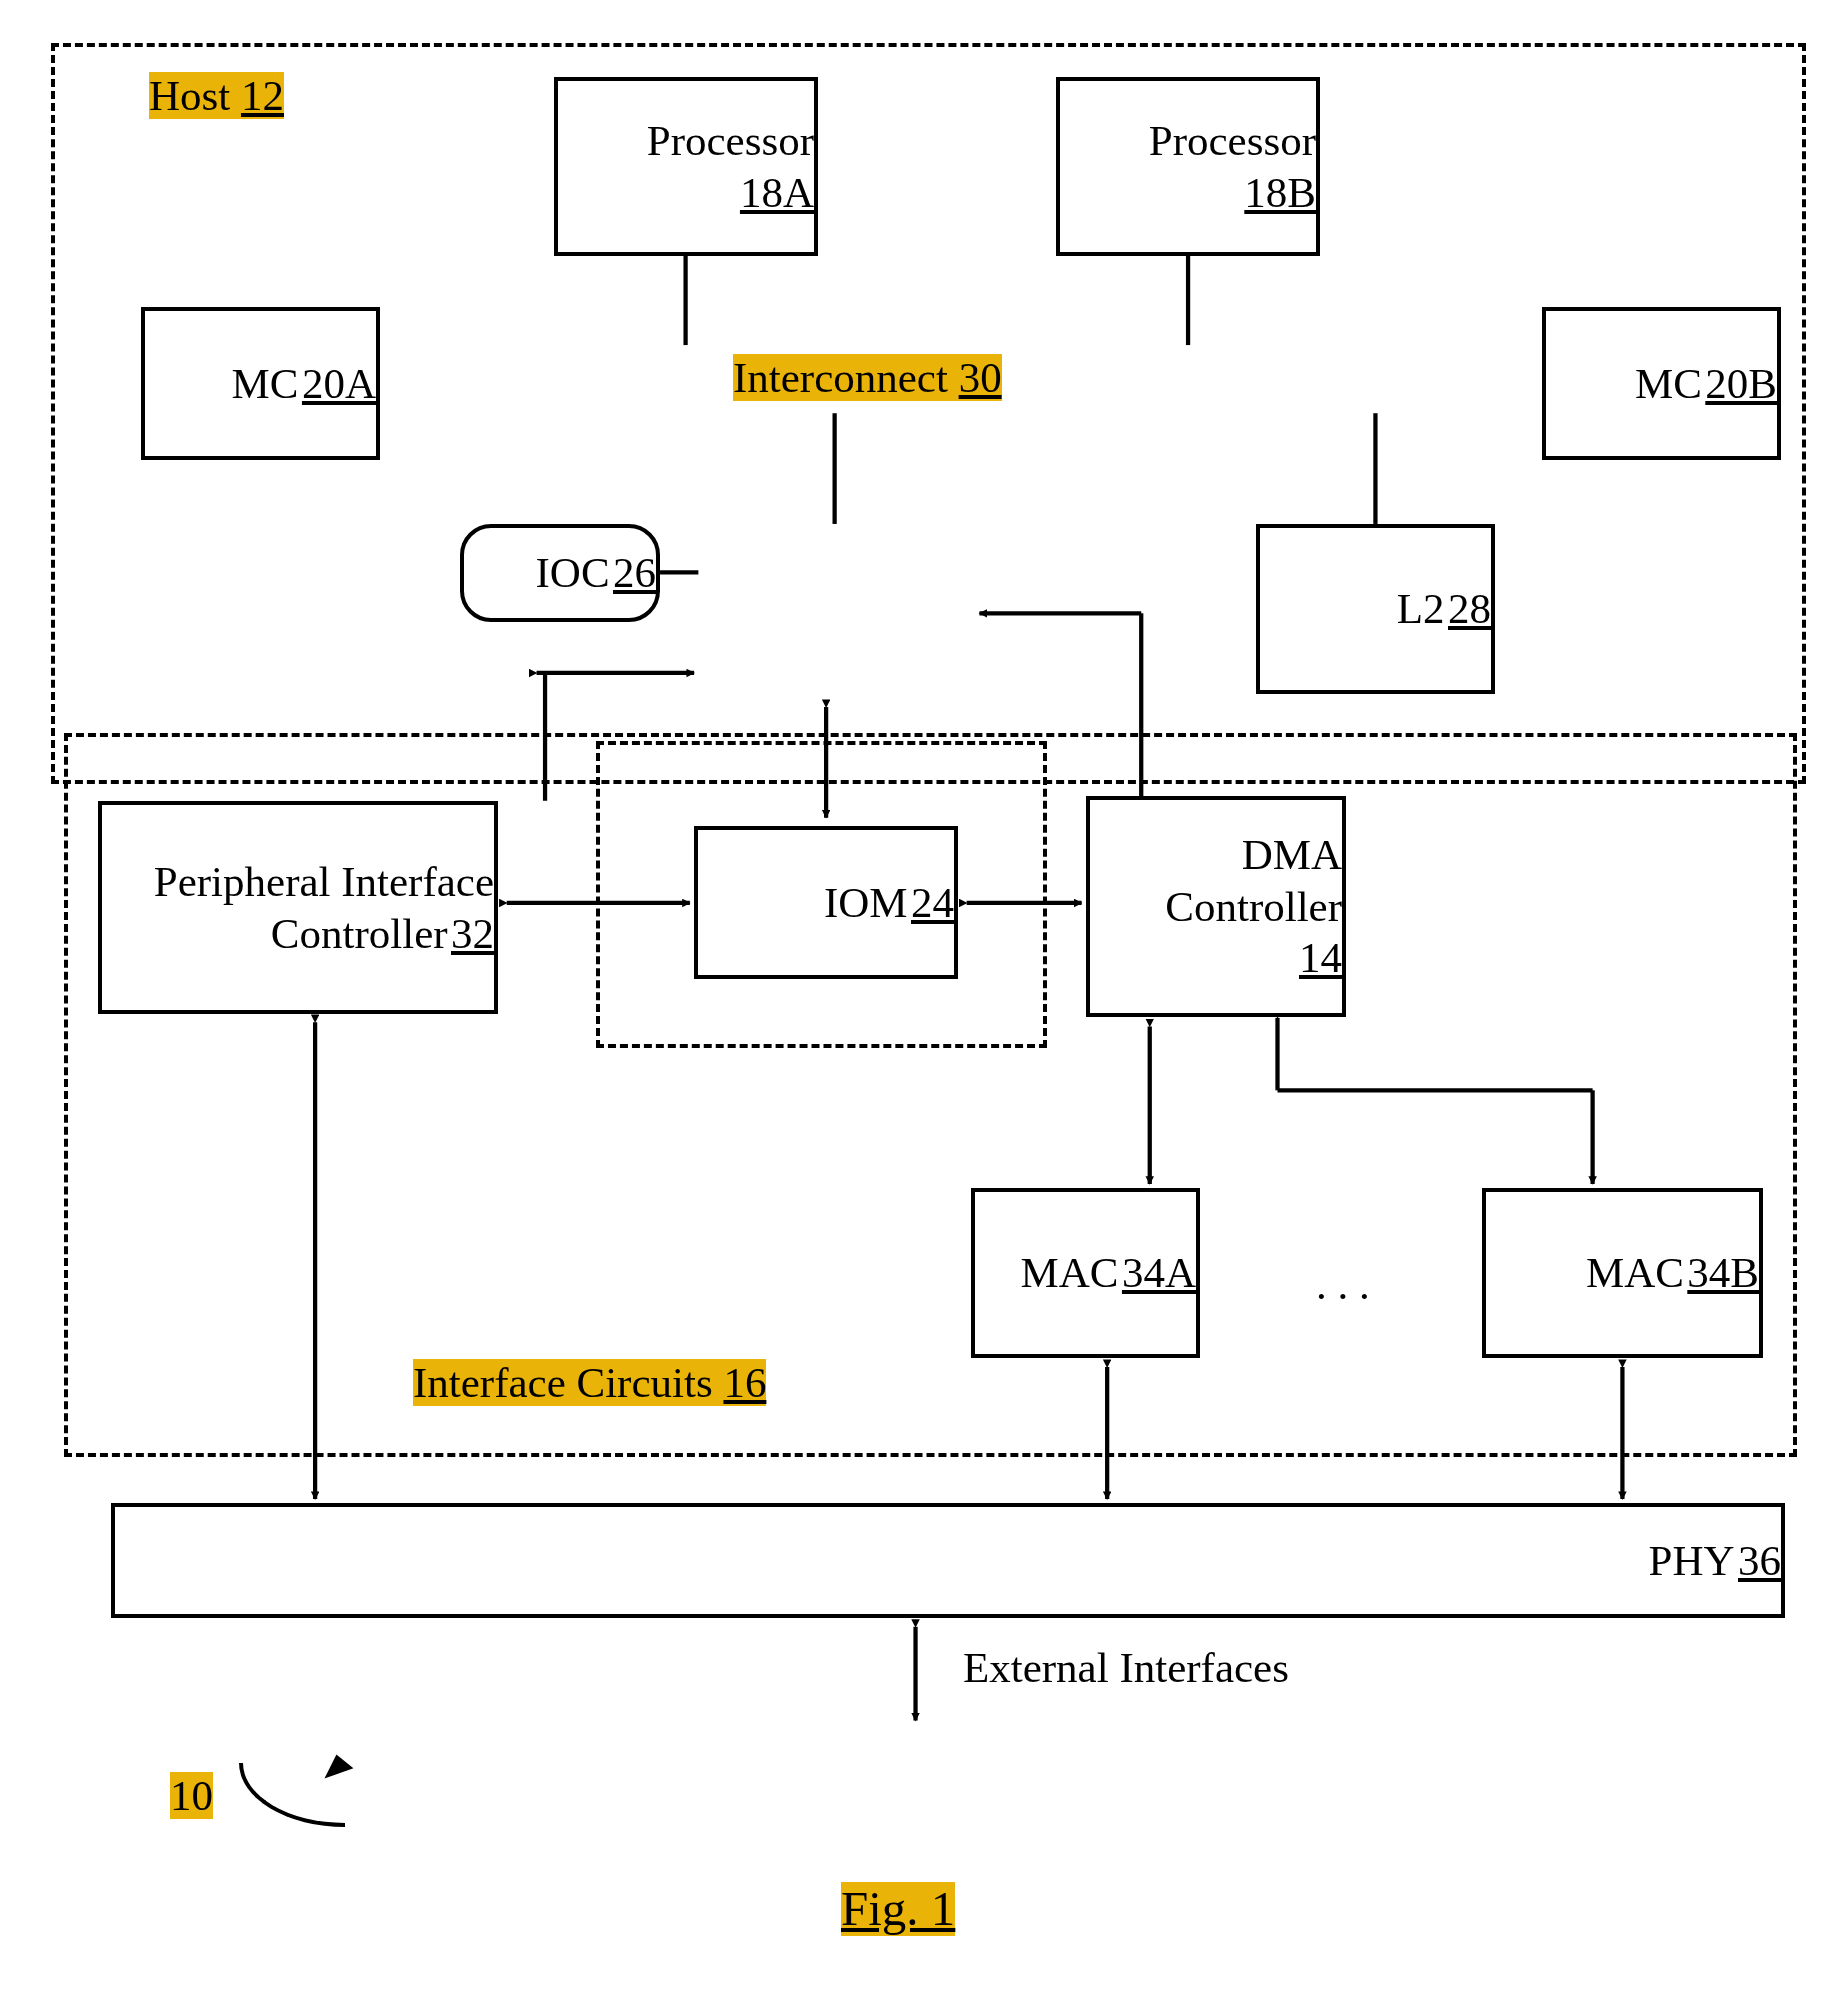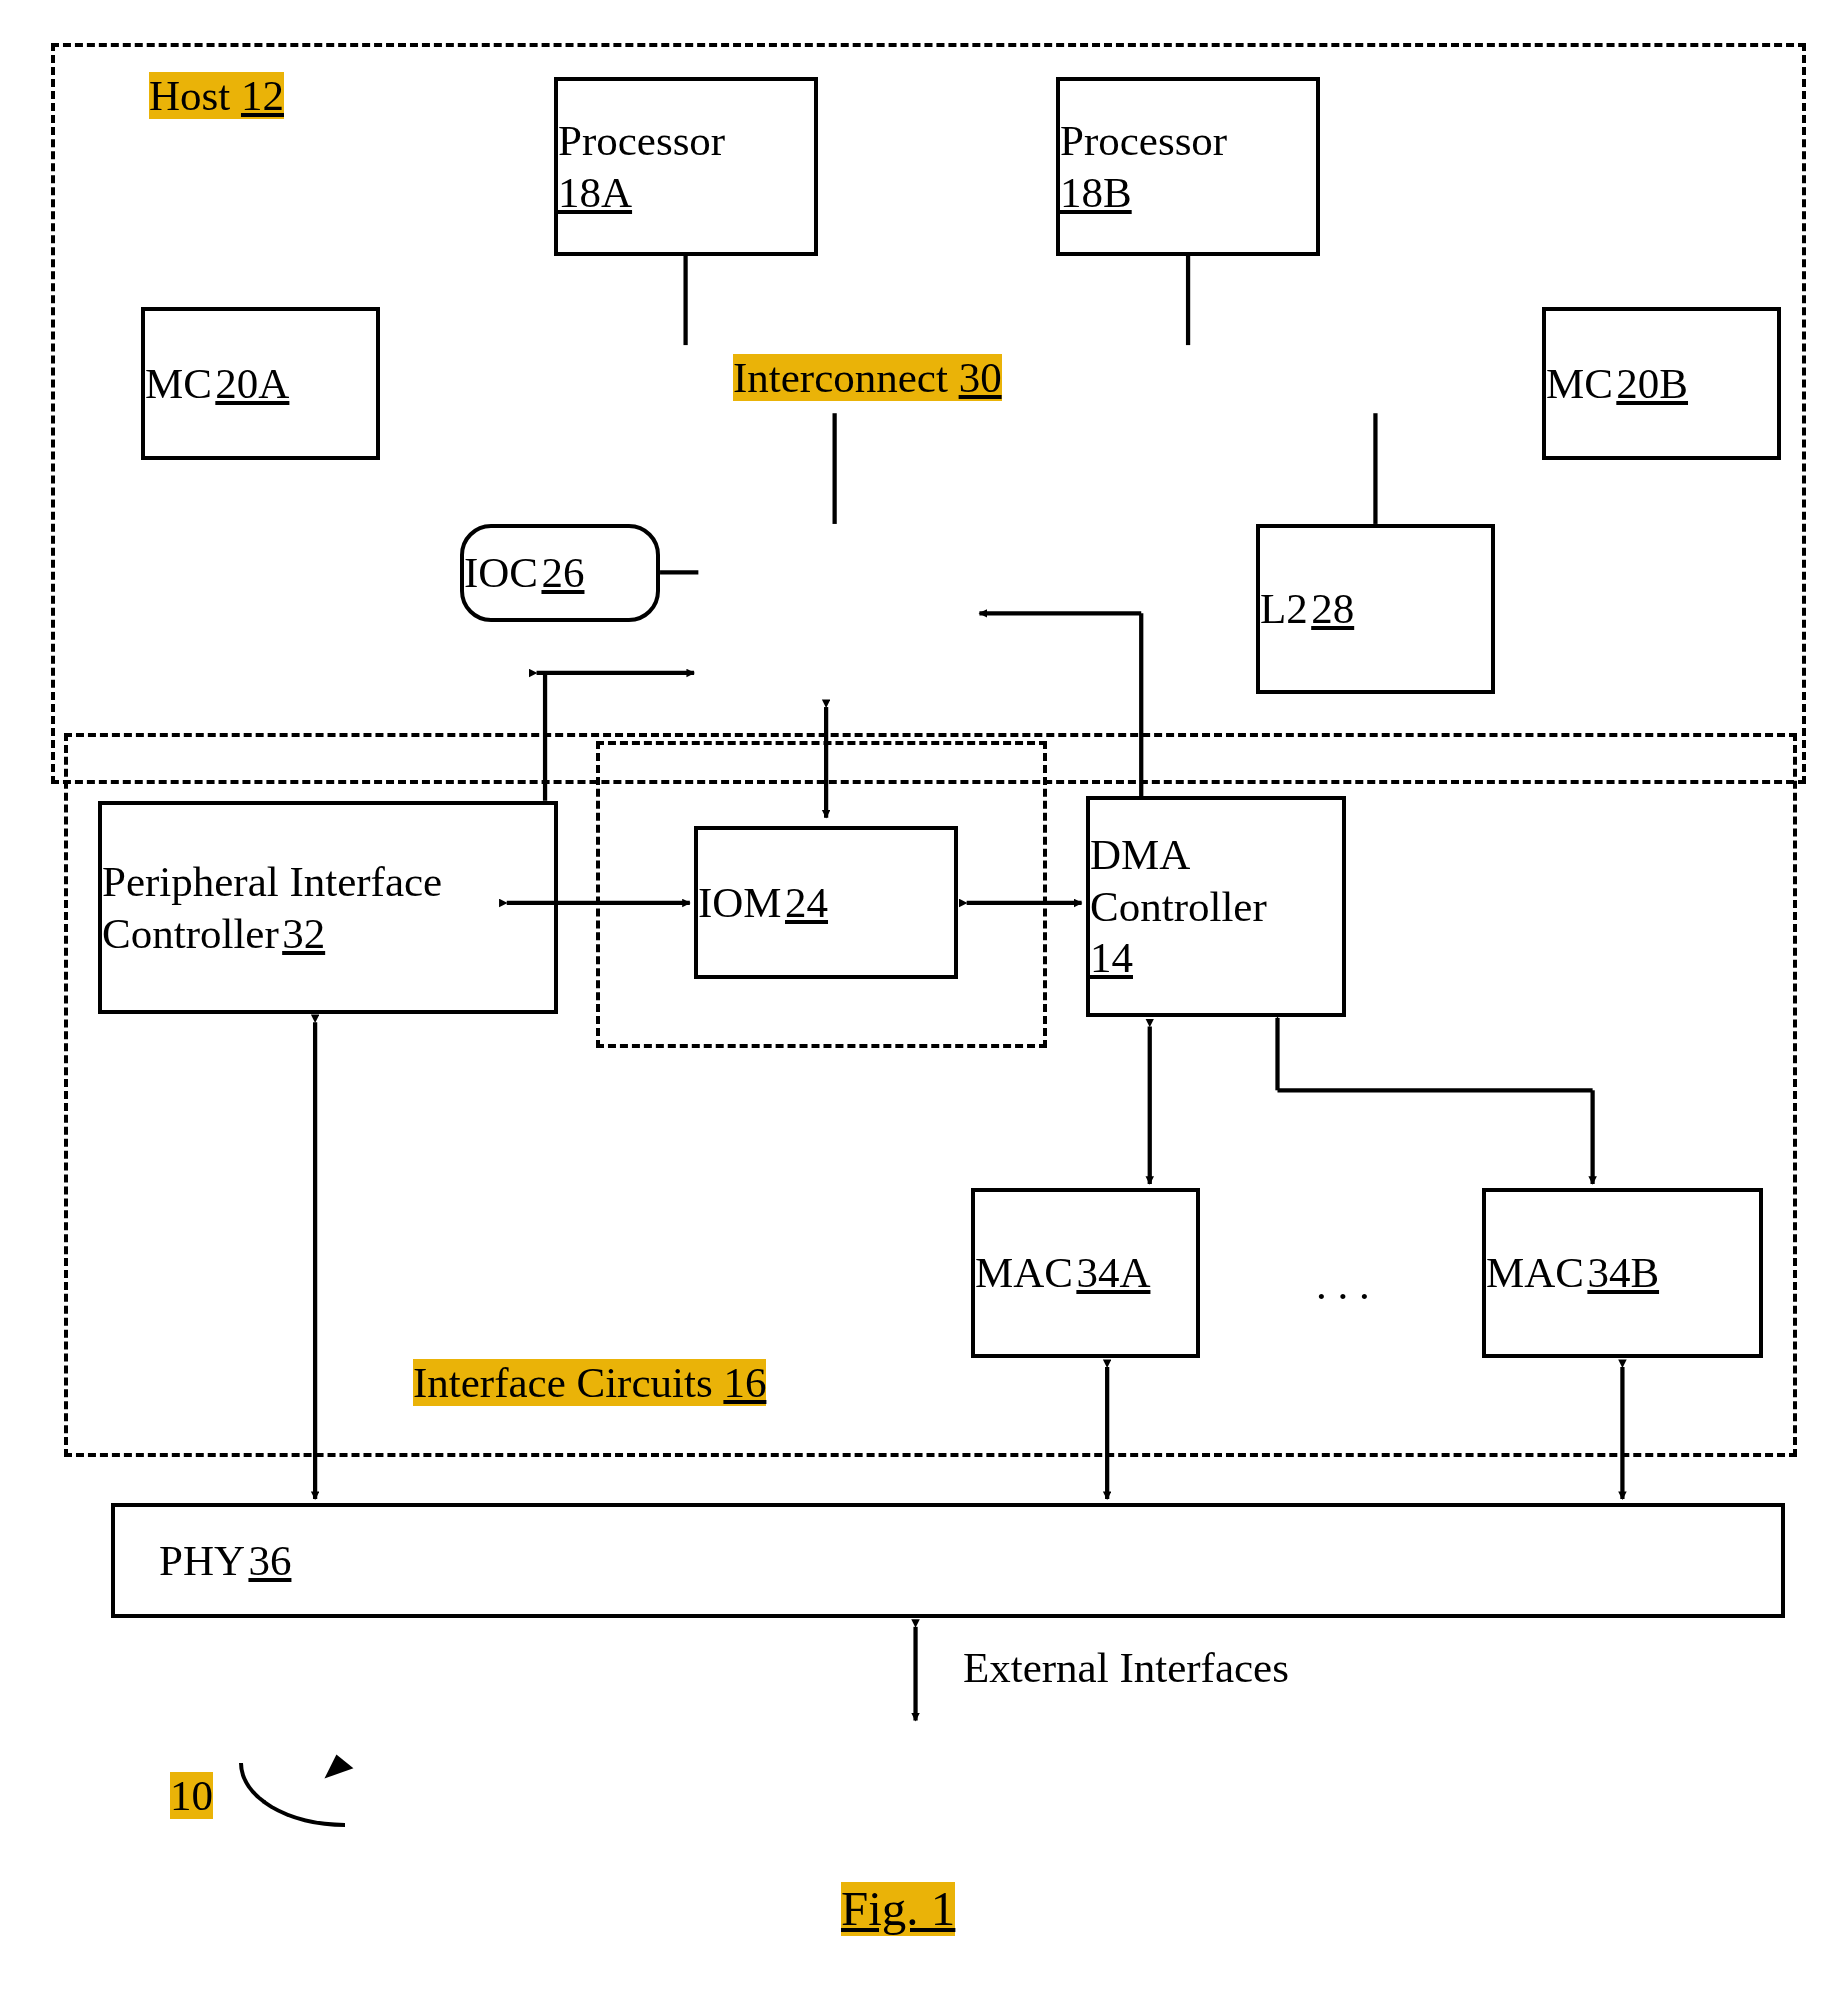--- a/index.html
+++ b/index.html
@@ -15,21 +15,21 @@
     color: #000;
   }
   .box {
     position: absolute;
     border: 4.3px solid #000;
     background: #fff;
     text-align: center;
     line-height: 1.2;
     display: flex;
     flex-direction: column;
-    align-items: flex-start;
+    align-items: flex-end;
     justify-content: center;
     box-sizing: border-box;
   }
   .dashed {
     position: absolute;
     border: 4.3px dashed #000;
     background: transparent;
     box-sizing: border-box;
   }
   .label {
@@ -103,21 +103,21 @@
   <div class="box" style="left:1256px; top:524px; width:239px; height:170px;">
     <div><span class="txt">L2</span> <span class="txt ref">28</span></div>
   </div>
 
   <div class="dashed" style="left:596px; top:741px; width:451px; height:307px; z-index:0;"></div>
 
   <div class="box" style="left:694px; top:826px; width:264px; height:153px; z-index:2;">
     <div><span class="txt">IOM</span> <span class="txt ref">24</span></div>
   </div>
 
-  <div class="box" style="left:98px; top:801px; width:460px; height:213px;">
+  <div class="box" style="left:98px; top:801px; width:400px; height:213px;">
     <div class="txt">Peripheral Interface</div>
     <div><span class="txt">Controller</span> <span class="txt ref">32</span></div>
   </div>
 
   <div class="box" style="left:1086px; top:796px; width:260px; height:221px; z-index:2;">
     <div class="txt">DMA</div>
     <div class="txt">Controller</div>
     <div class="txt ref">14</div>
   </div>
 

